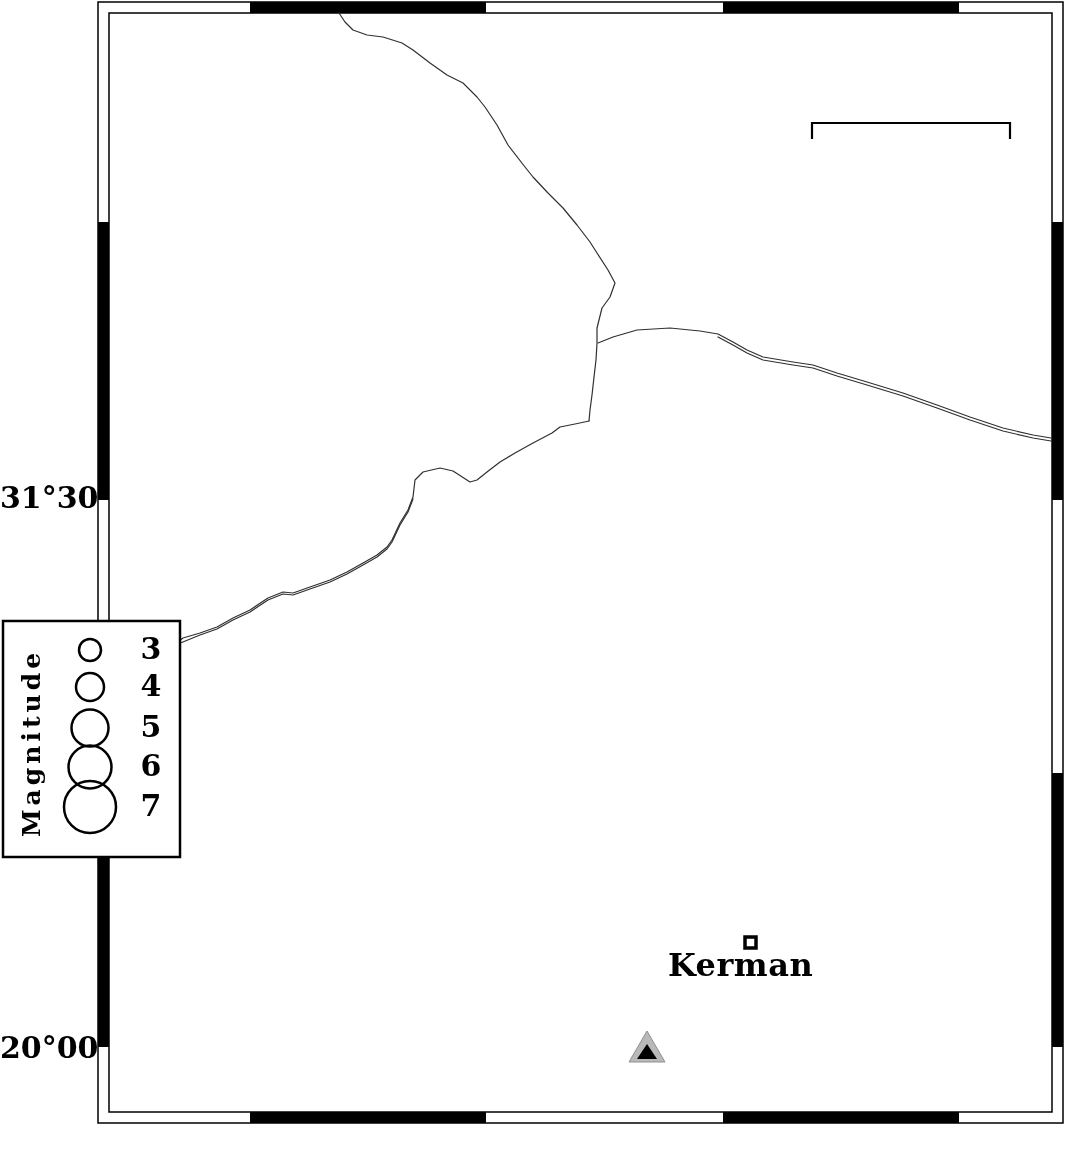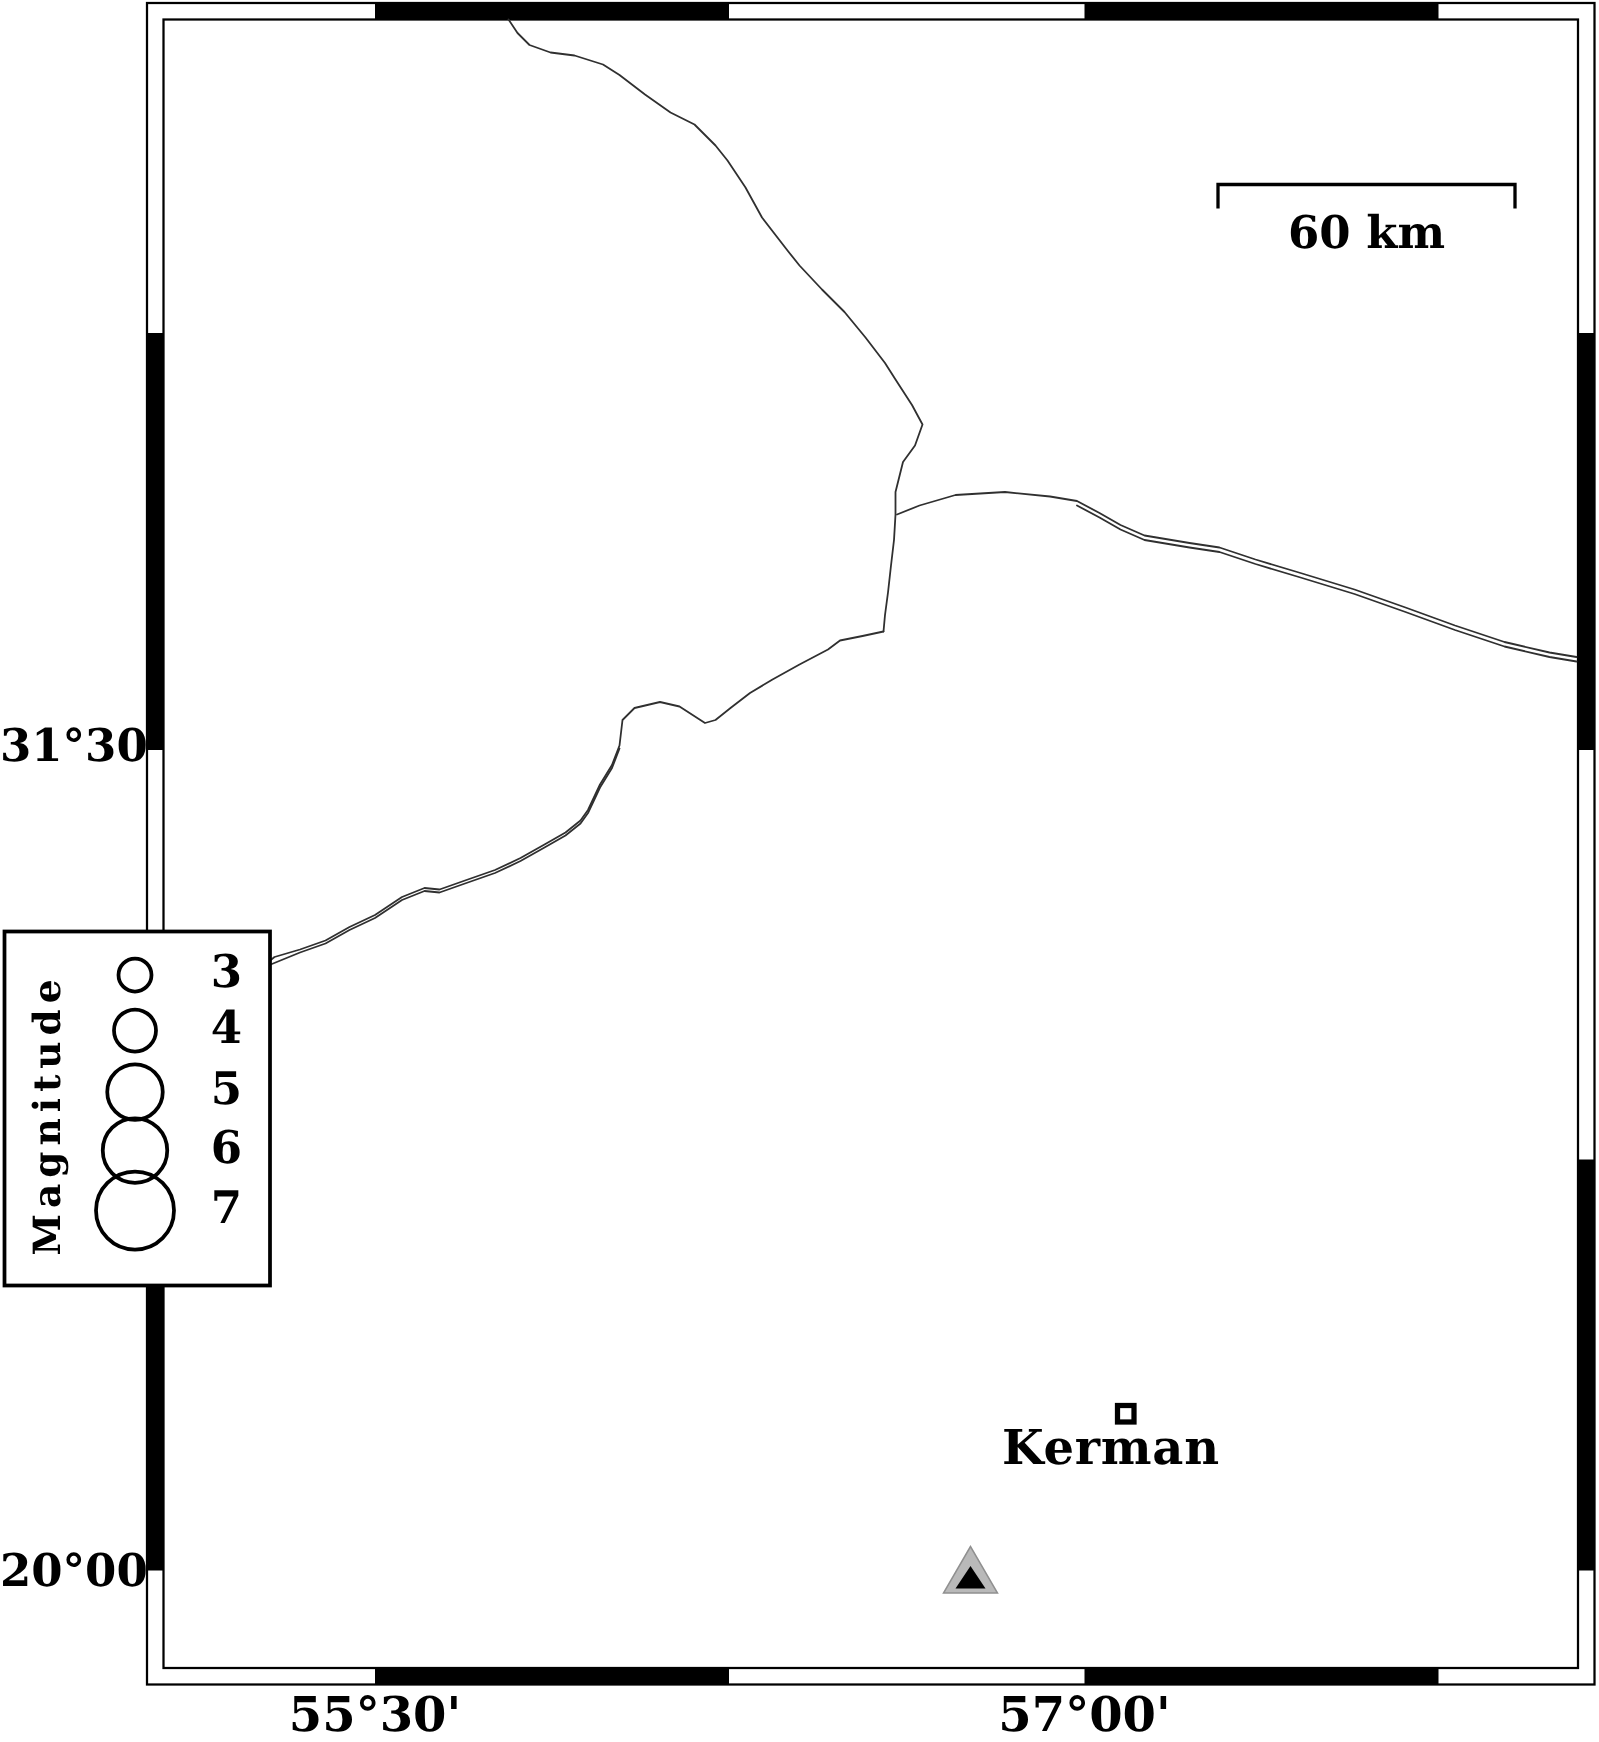--- a/index.html
+++ b/index.html
@@ -91,24 +91,21 @@
         <circle cx="90" cy="728" r="18.5"></circle>
         <circle cx="90" cy="767" r="21.5"></circle>
         <circle cx="90" cy="807" r="26"></circle>
       </g>
     </g>
   </svg>
 
   <div class="lbl lat-label" style="top:480px;">31°30'</div>
   <div class="lbl lat-label" style="top:1030px;">20°00'</div>
 
-  <div class="lbl lon-label" style="left:170px;top:1124px;">55°30'</div>
-  <div class="lbl lon-label" style="left:643px;top:1124px;">57°00'</div>
 
-  <div class="lbl scalebar-label">60 km</div>
 
   <div class="lbl city-label">Kerman</div>
 
   <div class="lbl legend-title">Magnitude</div>
 
   <div class="legend-num" style="top:631px;">3</div>
   <div class="legend-num" style="top:668px;">4</div>
   <div class="legend-num" style="top:709px;">5</div>
   <div class="legend-num" style="top:748px;">6</div>
   <div class="legend-num" style="top:788px;">7</div>

